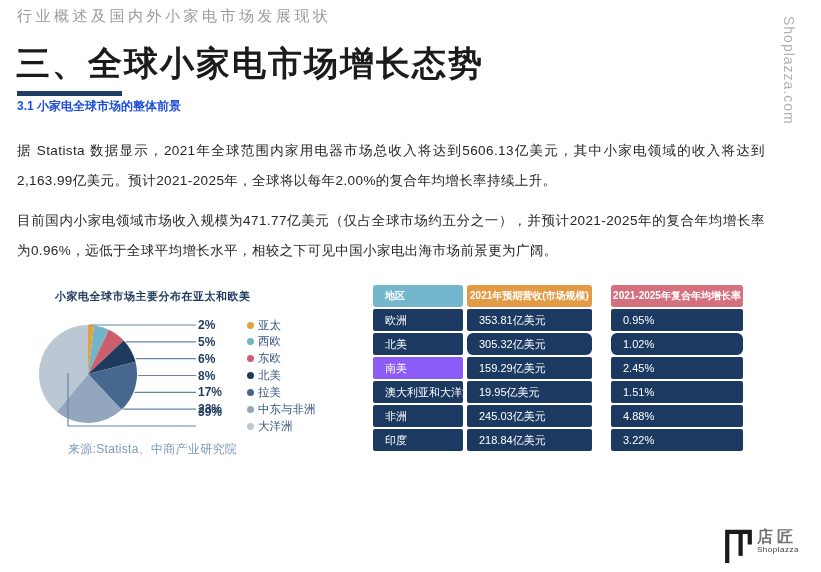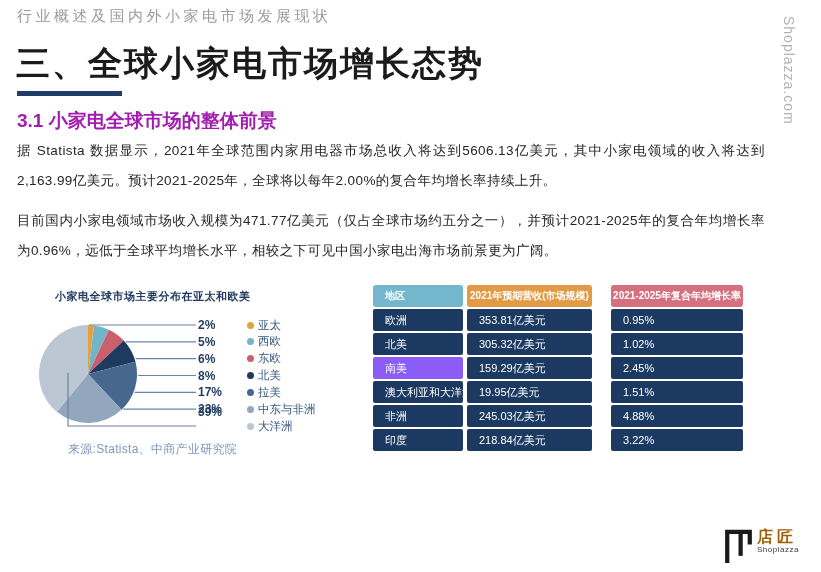--- a/index.html
+++ b/index.html
@@ -2,21 +2,21 @@
 <html><head>
 <meta charset="utf-8">
 <style>
   html,body{margin:0;padding:0;background:#888;}
   #page{position:relative;width:821px;height:572px;background:#ffffff;overflow:hidden;
         font-family:"Liberation Sans","DejaVu Sans",sans-serif;}
   .abs{position:absolute;}
   #kicker{left:17px;top:7px;font-size:15px;letter-spacing:3.5px;color:#9b9b9b;}
   #title{left:16px;top:41px;font-size:34px;font-weight:bold;letter-spacing:2px;color:#1b1b1b;}
   #title-underline{left:17px;top:91px;width:105px;height:5px;background:#1f3c66;}
-  #section-heading{left:17px;top:108px;font-size:19px;font-weight:bold;color:#a21caf;}
+  #section-heading{left:17px;top:98px;font-size:12px;font-weight:bold;color:#1d4ed8;}
   .para{left:17px;width:748px;font-size:13.5px;line-height:30px;color:#262626;letter-spacing:0.4px;text-align:justify;}
   #para1{top:136px;}
   #para2{top:206px;}
   
   #chart-panel{left:20px;top:285px;width:360px;height:185px;}
   #pie-title{position:absolute;left:35px;top:4px;width:360px;text-align:left;
              font-size:11px;font-weight:bold;color:#1e3a5f;letter-spacing:0.5px;}
   #pie-svg{position:absolute;left:0;top:0;}
   .pct-label{position:absolute;left:178px;width:40px;font-size:12px;font-weight:bold;color:#1f3a5f;}
   .legend-dot{position:absolute;left:227px;width:7px;height:7px;border-radius:50%;}
@@ -25,21 +25,21 @@
   
   #market-table{left:373px;top:285px;width:362px;height:166px;}
   .tcol{position:absolute;top:0;}
   .th{height:22px;line-height:22px;border-radius:3px;color:#ffffff;font-size:10px;font-weight:bold;white-space:nowrap;}
   .th.left{padding-left:12px;}
   .th.center{text-align:center;}
   .td{height:22px;line-height:22px;margin-top:2px;border-radius:2px;color:#ffffff;
       font-size:11px;padding-left:12px;white-space:nowrap;}
   
   #logo{left:723px;top:527px;width:90px;height:40px;}
-  #logo-cn{position:absolute;left:34px;top:0;font-size:16px;font-weight:bold;letter-spacing:4px;color:#a16207;}
+  #logo-cn{position:absolute;left:34px;top:0;font-size:16px;font-weight:bold;letter-spacing:4px;color:#737373;}
   #logo-en{position:absolute;left:34px;top:18px;font-size:8px;color:#3a3a3a;letter-spacing:0.5px;}
   #watermark{left:781px;top:16px;writing-mode:vertical-rl;font-size:14px;color:#b2b2b2;letter-spacing:1px;}
 </style>
 </head>
 <body>
 
 <div id="page">
 
   <div id="kicker" class="abs">行业概述及国内外小家电市场发展现状</div>
   <div id="title" class="abs">三、全球小家电市场增长态势</div>
@@ -99,30 +99,30 @@
         <div class="td" style="background: rgb(28, 58, 97);">欧洲</div>
         <div class="td" style="background: rgb(28, 58, 97);">北美</div>
         <div class="td" style="background: #8b5cf6;">南美</div>
         <div class="td" style="background: rgb(28, 58, 97);">澳大利亚和大洋洲</div>
         <div class="td" style="background: rgb(28, 58, 97);">非洲</div>
         <div class="td" style="background: rgb(28, 58, 97);">印度</div>
       </div>
     <div class="tcol" style="left:94px;width:125px;">
         <div class="th center" style="background: rgb(227, 154, 68);">2021年预期营收(市场规模)</div>
         <div class="td" style="background: rgb(28, 58, 97);">353.81亿美元</div>
-        <div class="td" style="background: rgb(28, 58, 97);">305.32亿美元</div>
+        <div class="td" style="background: rgb(28, 58, 97); border-radius: 6px;">305.32亿美元</div>
         <div class="td" style="background: rgb(28, 58, 97);">159.29亿美元</div>
         <div class="td" style="background: rgb(28, 58, 97);">19.95亿美元</div>
         <div class="td" style="background: rgb(28, 58, 97);">245.03亿美元</div>
         <div class="td" style="background: rgb(28, 58, 97);">218.84亿美元</div>
       </div>
     <div class="tcol" style="left:230px;width:132px;padding-left:8px;">
         <div class="th center" style="background: rgb(213, 112, 126);">2021-2025年复合年均增长率</div>
         <div class="td" style="background: rgb(28, 58, 97);">0.95%</div>
-        <div class="td" style="background: rgb(28, 58, 97);">1.02%</div>
+        <div class="td" style="background: rgb(28, 58, 97); border-radius: 6px;">1.02%</div>
         <div class="td" style="background: rgb(28, 58, 97);">2.45%</div>
         <div class="td" style="background: rgb(28, 58, 97);">1.51%</div>
         <div class="td" style="background: rgb(28, 58, 97);">4.88%</div>
         <div class="td" style="background: rgb(28, 58, 97);">3.22%</div>
       </div>
   </div>
 
   <div id="logo" class="abs">
     <svg width="31" height="38" viewBox="0 0 44 52">
       <path d="M6,50 L6,6 L38,6 L38,24" stroke="#1a1a1a" stroke-width="6" fill="none"></path>

